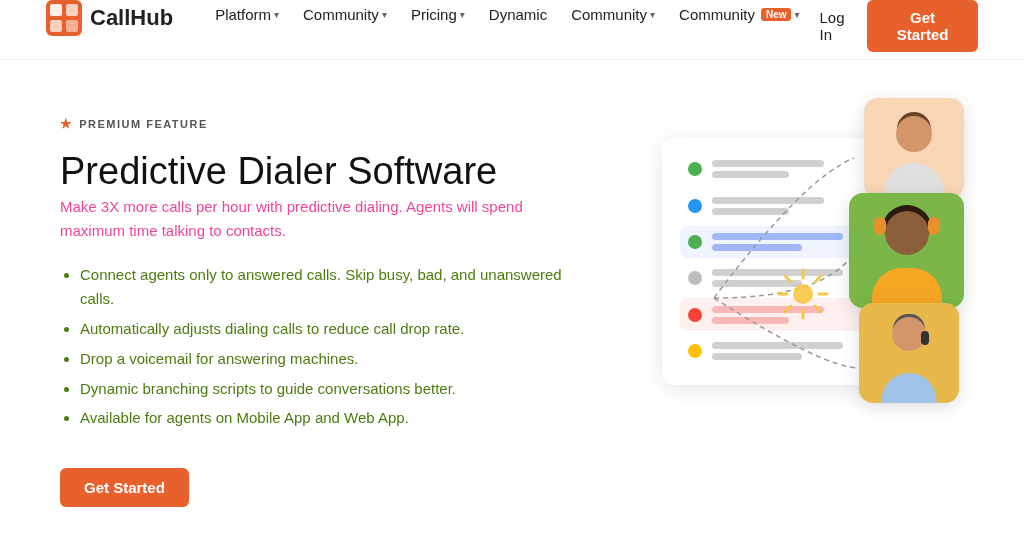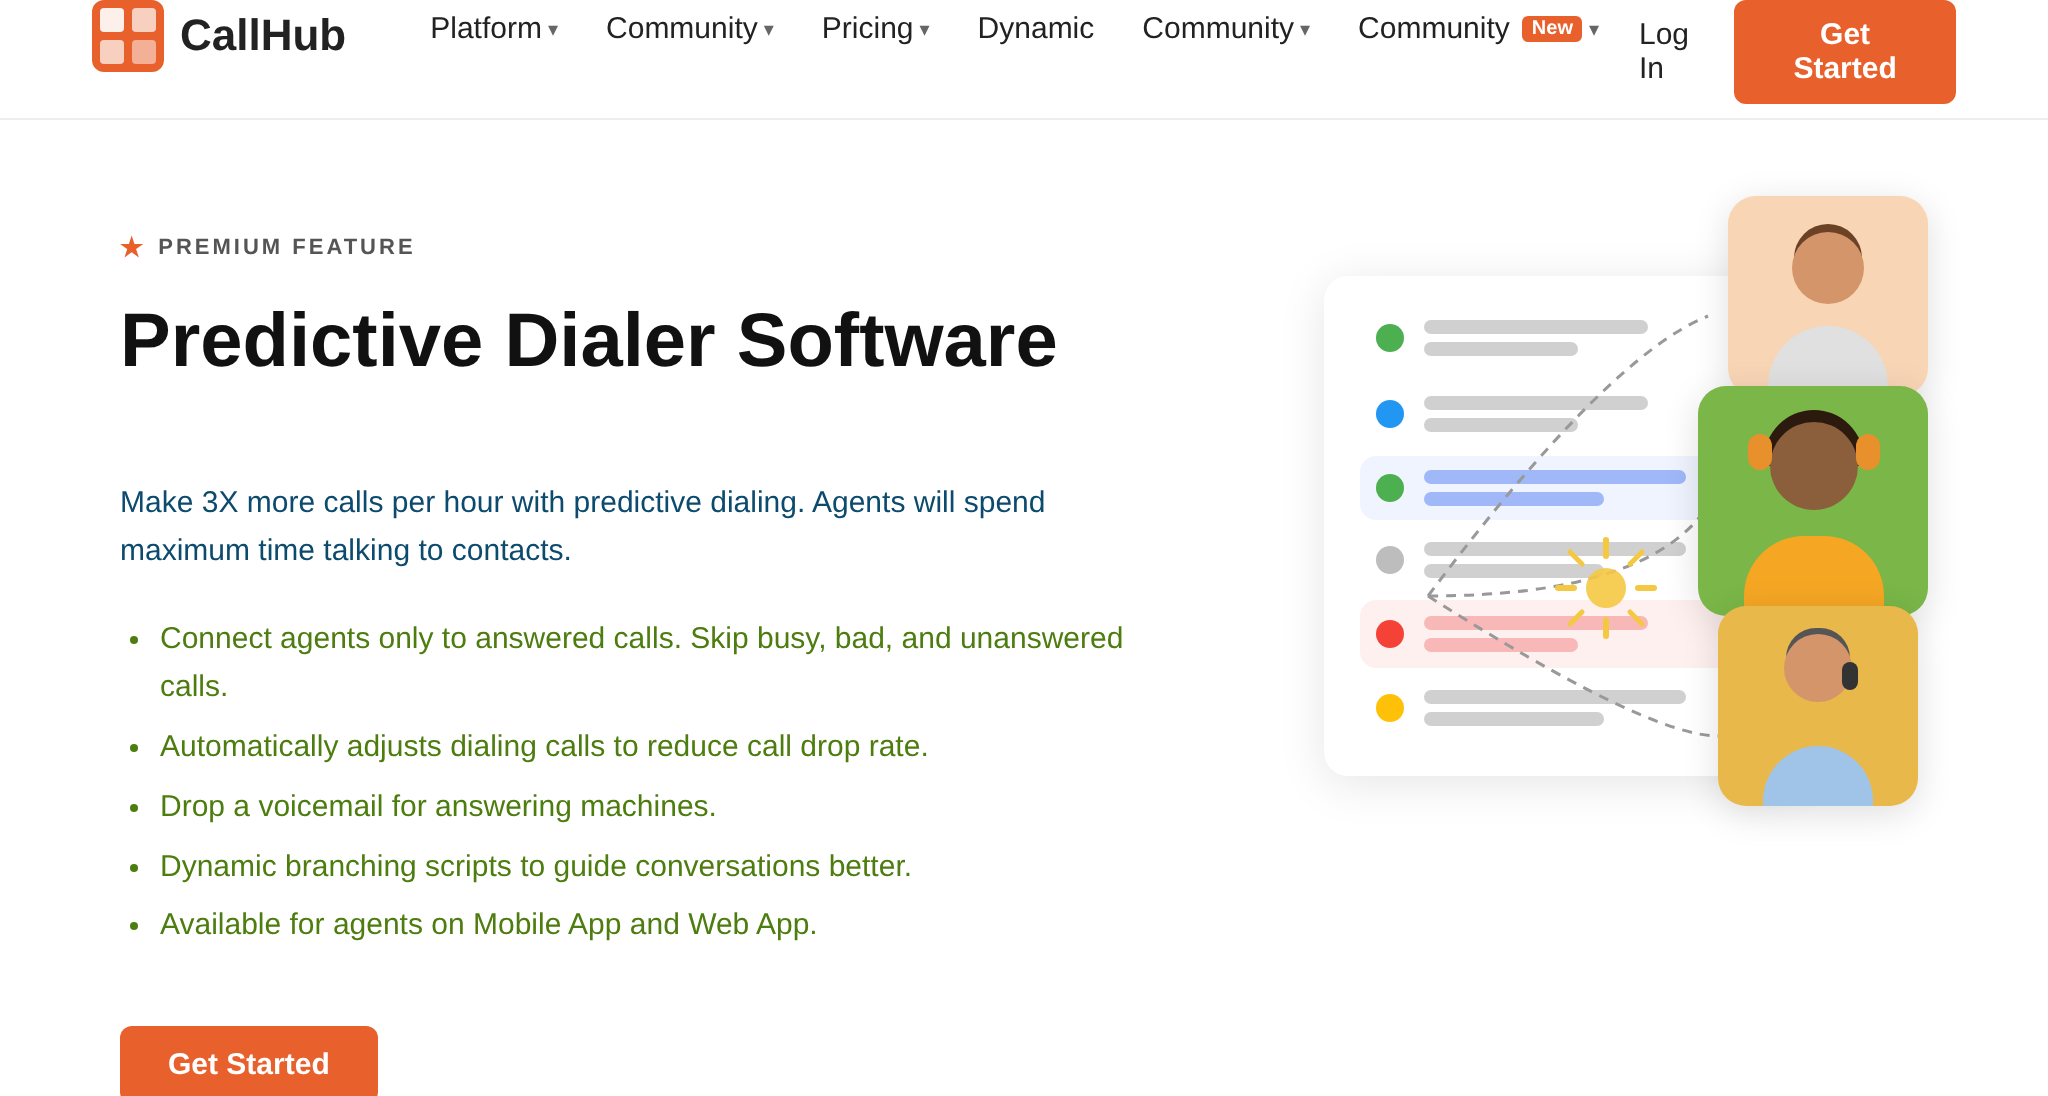--- a/index.html
+++ b/index.html
@@ -37,24 +37,24 @@
       min-height: 488px; position: relative;
     }
     .hero-content { flex: 0 0 520px; max-width: 520px; padding-top: 8px; }
     .premium-label {
       display: flex; align-items: center; gap: 6px;
       font-size: 11px; font-weight: 700; color: #555; letter-spacing: 1.5px;
       text-transform: uppercase; margin-bottom: 18px;
     }
     .star-icon { color: #e8612c; font-size: 13px; }
     .hero-title {
-      font-size: 38px; font-weight: 700; color: #111; line-height: 1.2;
+      font-size: 38px; font-weight: 400; color: #111; line-height: 1.2;
     }
     .hero-desc {
-      font-size: 15px; color: #0c4a6e; line-height: 1.6; margin-bottom: 20px; margin-top: 45px;
+      font-size: 15px; color: #ec4899; line-height: 1.6; margin-bottom: 20px;
     }
     .hero-list { list-style: disc; padding-left: 20px; }
     .hero-list li {
       font-size: 15px; color: #4d7c0f; line-height: 1.65; margin-bottom: 5px;
     }
     .btn-hero {
       display: inline-block; margin-top: 32px;
       background: #e8612c; color: #fff; border: none; border-radius: 6px;
       padding: 11px 24px; font-size: 15px; font-weight: 700; cursor: pointer;
     }

